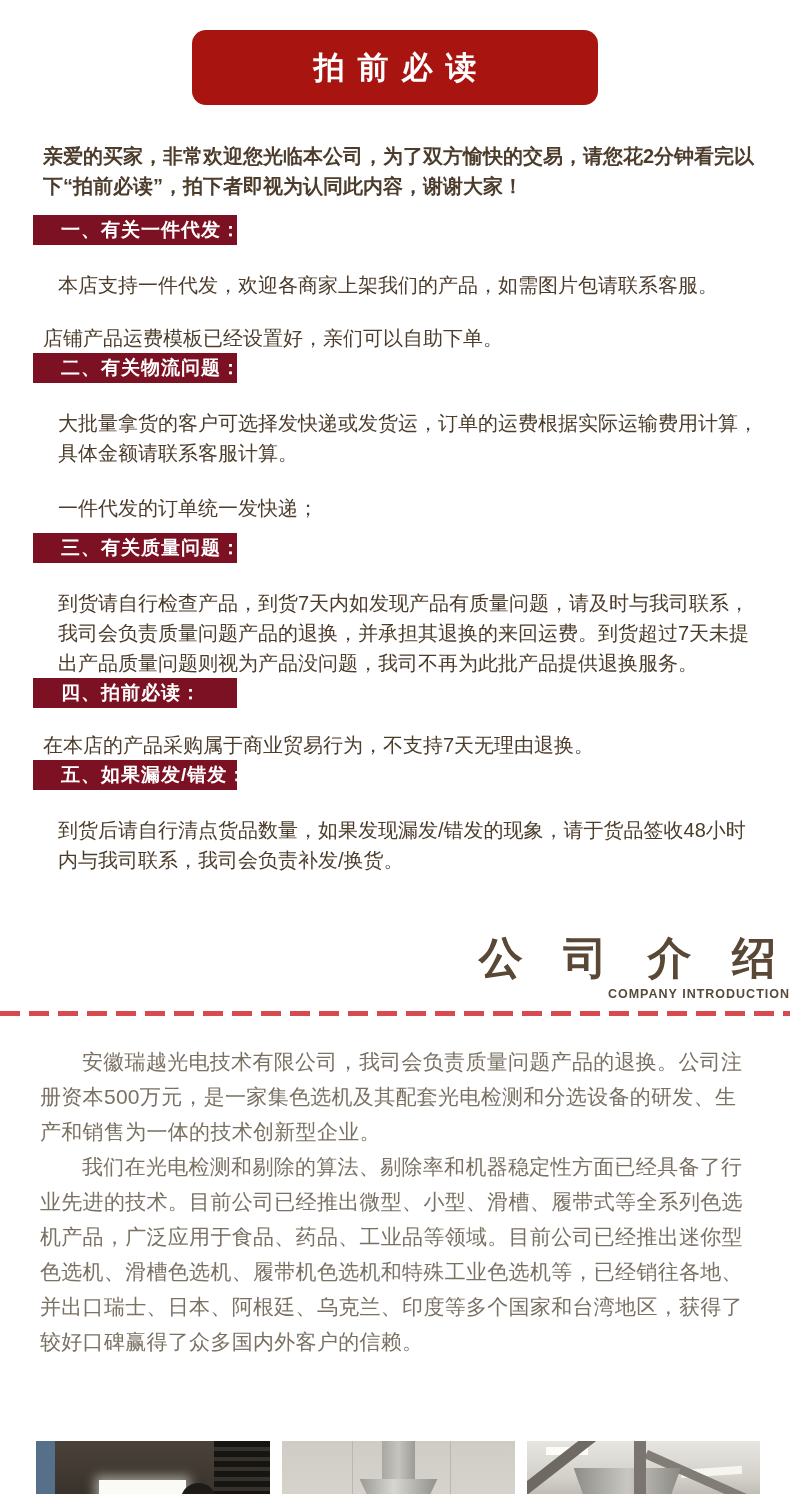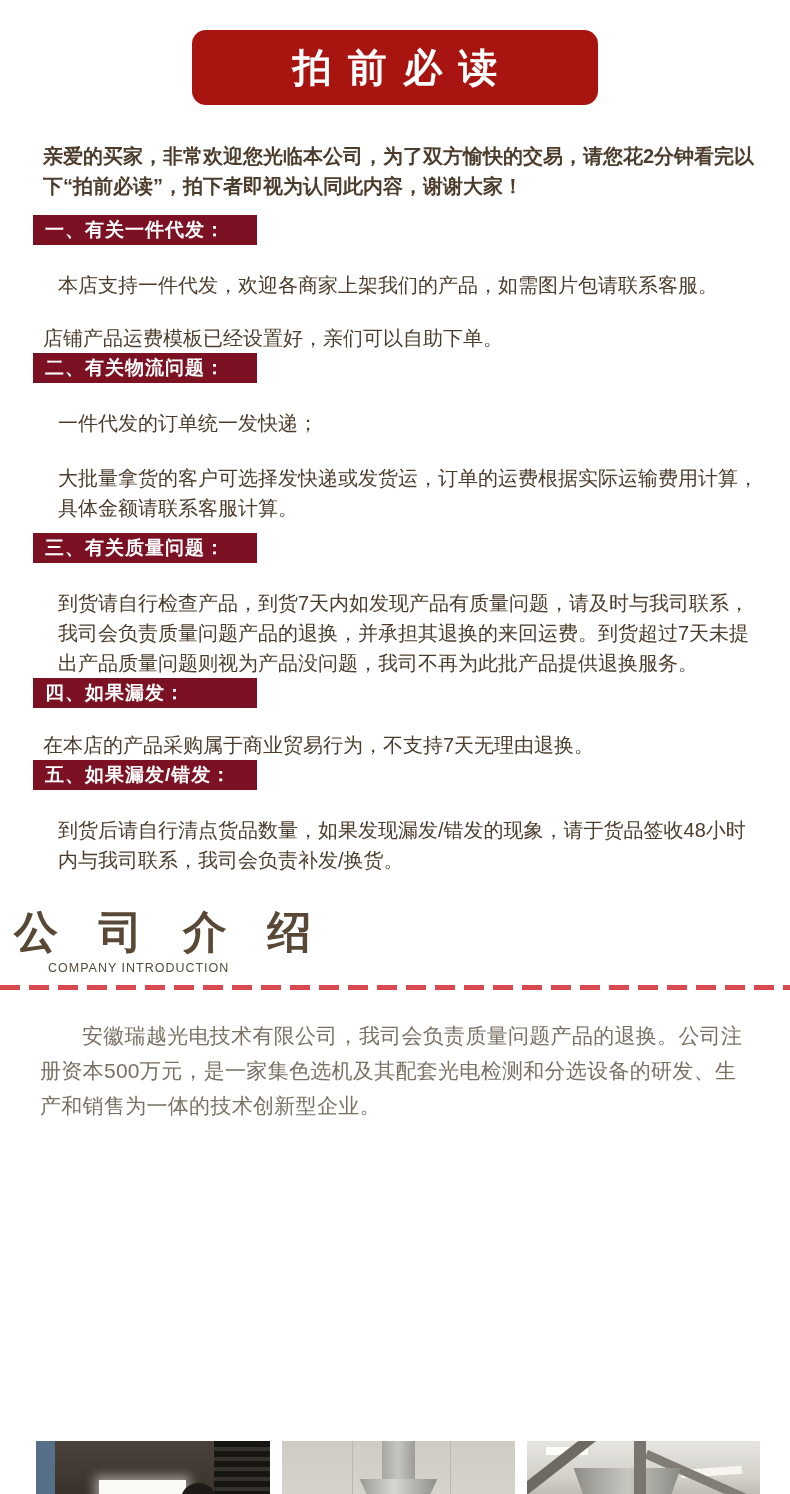--- a/index.html
+++ b/index.html
@@ -16,21 +16,21 @@
   
   .banner {
     width: 406px; height: 75px;
     margin: 30px auto 0 auto;
     background: #a81410;
     border-radius: 14px;
     display: flex; align-items: center; justify-content: center;
   }
   .banner-title {
     color: #ffffff;
-    font-size: 39px;
+    font-size: 31px;
     font-weight: bold;
     letter-spacing: 0.42em;
     text-indent: 0.42em;
     white-space: nowrap;
   }
 
   
   .intro {
     padding: 36px 25px 0 43px;
     width: 790px;
@@ -39,58 +39,58 @@
   .intro p {
     font-size: 20px;
     line-height: 30px;
     color: #4c3c2b;
   }
 
   
   .section { width: 790px; }
   .section-bar {
     margin-left: 33px;
-    width: 224px; height: 30px;
+    width: 204px; height: 30px;
     background: #7b1122;
     color: #ffffff;
     font-size: 19px;
     font-weight: bold;
     line-height: 30px;
-    padding-left: 12px;
+    padding-left: 28px;
     letter-spacing: 1px;
     white-space: nowrap;
   }
   .section-body { padding: 0 25px 0 43px; }
   .section-body p {
     font-size: 20px;
     line-height: 30px;
     color: #4c3c2b;
   }
   .mt14 { margin-top: 14px; }
   .mt15 { }
   .mt17 { }
   .mt10 { margin-top: 10px; }
   .pt25 { padding-top: 25px; margin-left: 15px; }
   .pt23 { padding-top: 23px; }
   .pt22 { padding-top: 22px; }
 
   
-  .company-header { margin-top: 32px; text-align: left; }
+  .company-header { margin-top: 58px; text-align: right; }
   .company-title {
     font-size: 44px;
     color: #5a4836;
     letter-spacing: 0.32em;
     text-indent: 0.32em;
     font-weight: 600;
     line-height: 50px;
   }
   .company-subtitle {
     margin-top: 4px;
     font-size: 12.5px;
-    font-weight: normal;
+    font-weight: bold;
     color: #564a3a;
     letter-spacing: 1px;
     line-height: 15px;
     padding-left: 48px;
   }
   .dashed-divider {
     margin-top: 9px;
     width: 790px; height: 5px;
     background: repeating-linear-gradient(to right, #d94a50 0px, #d94a50 20px, transparent 20px, transparent 29px);
   }
@@ -167,37 +167,37 @@
       <p class="pt25">本店支持一件代发，欢迎各商家上架我们的产品，如需图片包请联系客服。</p>
       <p class="pt23">店铺产品运费模板已经设置好，亲们可以自助下单。</p>
     </div>
   </div>
 
   <div class="section">
     <div class="section-bar mt15">
       <span>二、有关物流问题：</span>
     </div>
     <div class="section-body">
+      <p class="pt25">大批量拿货的客户可选择发快递或发货运，订单的运费根据实际运输费用计算，具体金额请联系客服计算。</p>
       <p class="pt25">一件代发的订单统一发快递；</p>
-      <p class="pt25">大批量拿货的客户可选择发快递或发货运，订单的运费根据实际运输费用计算，具体金额请联系客服计算。</p>
     </div>
   </div>
 
   <div class="section">
     <div class="section-bar mt10">
       <span>三、有关质量问题：</span>
     </div>
     <div class="section-body">
       <p class="pt25">到货请自行检查产品，到货7天内如发现产品有质量问题，请及时与我司联系，我司会负责质量问题产品的退换，并承担其退换的来回运费。到货超过7天未提出产品质量问题则视为产品没问题，我司不再为此批产品提供退换服务。</p>
     </div>
   </div>
 
   <div class="section">
     <div class="section-bar mt15">
-      <span>四、如果漏发：</span>
+      <span>四、拍前必读：</span>
     </div>
     <div class="section-body">
       <p class="pt22">在本店的产品采购属于商业贸易行为，不支持7天无理由退换。</p>
     </div>
   </div>
 
   <div class="section">
     <div class="section-bar mt17">
       <span>五、如果漏发/错发：</span>
     </div>
@@ -207,20 +207,21 @@
   </div>
 
   <div class="company-header">
     <div class="company-title">公 司 介 绍</div>
     <div class="company-subtitle">COMPANY INTRODUCTION</div>
   </div>
   <div class="dashed-divider"></div>
 
   <div class="company-body">
     <p>安徽瑞越光电技术有限公司，我司会负责质量问题产品的退换。公司注册资本500万元，是一家集色选机及其配套光电检测和分选设备的研发、生产和销售为一体的技术创新型企业。</p>
+    <p>我们在光电检测和剔除的算法、剔除率和机器稳定性方面已经具备了行业先进的技术。目前公司已经推出微型、小型、滑槽、履带式等全系列色选机产品，广泛应用于食品、药品、工业品等领域。目前公司已经推出迷你型色选机、滑槽色选机、履带机色选机和特殊工业色选机等，已经销往各地、并出口瑞士、日本、阿根廷、乌克兰、印度等多个国家和台湾地区，获得了较好口碑赢得了众多国内外客户的信赖。</p>
   </div>
 
   <div class="photo-strip">
     <div class="photo photo-1">
       <div class="p1-curtain"></div>
       <div class="p1-pallets"></div>
       <div class="p1-light"></div>
 
       <div class="p1-hair"></div>
 

